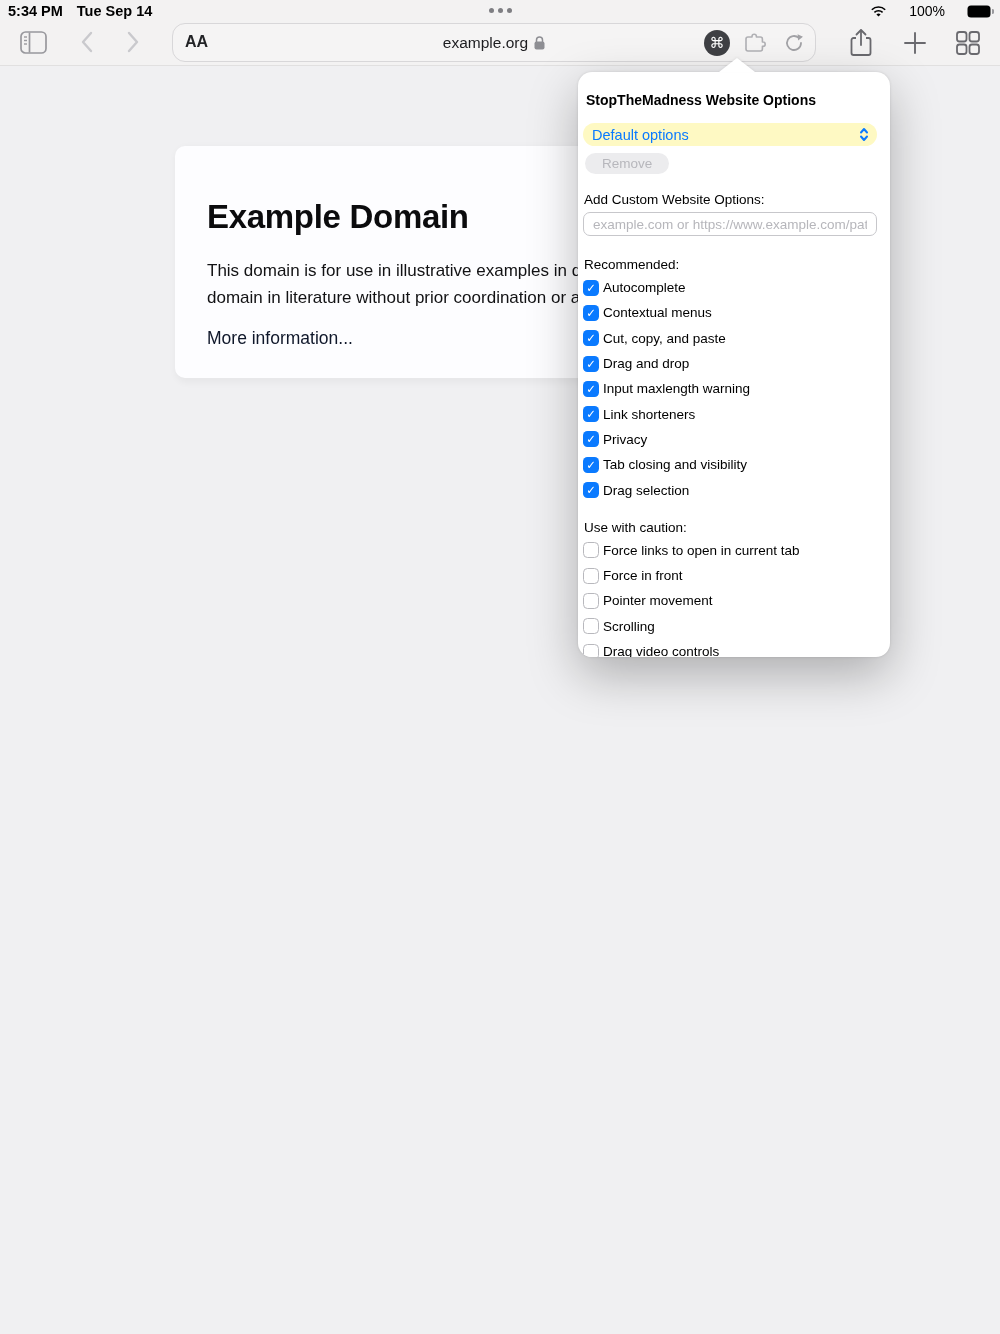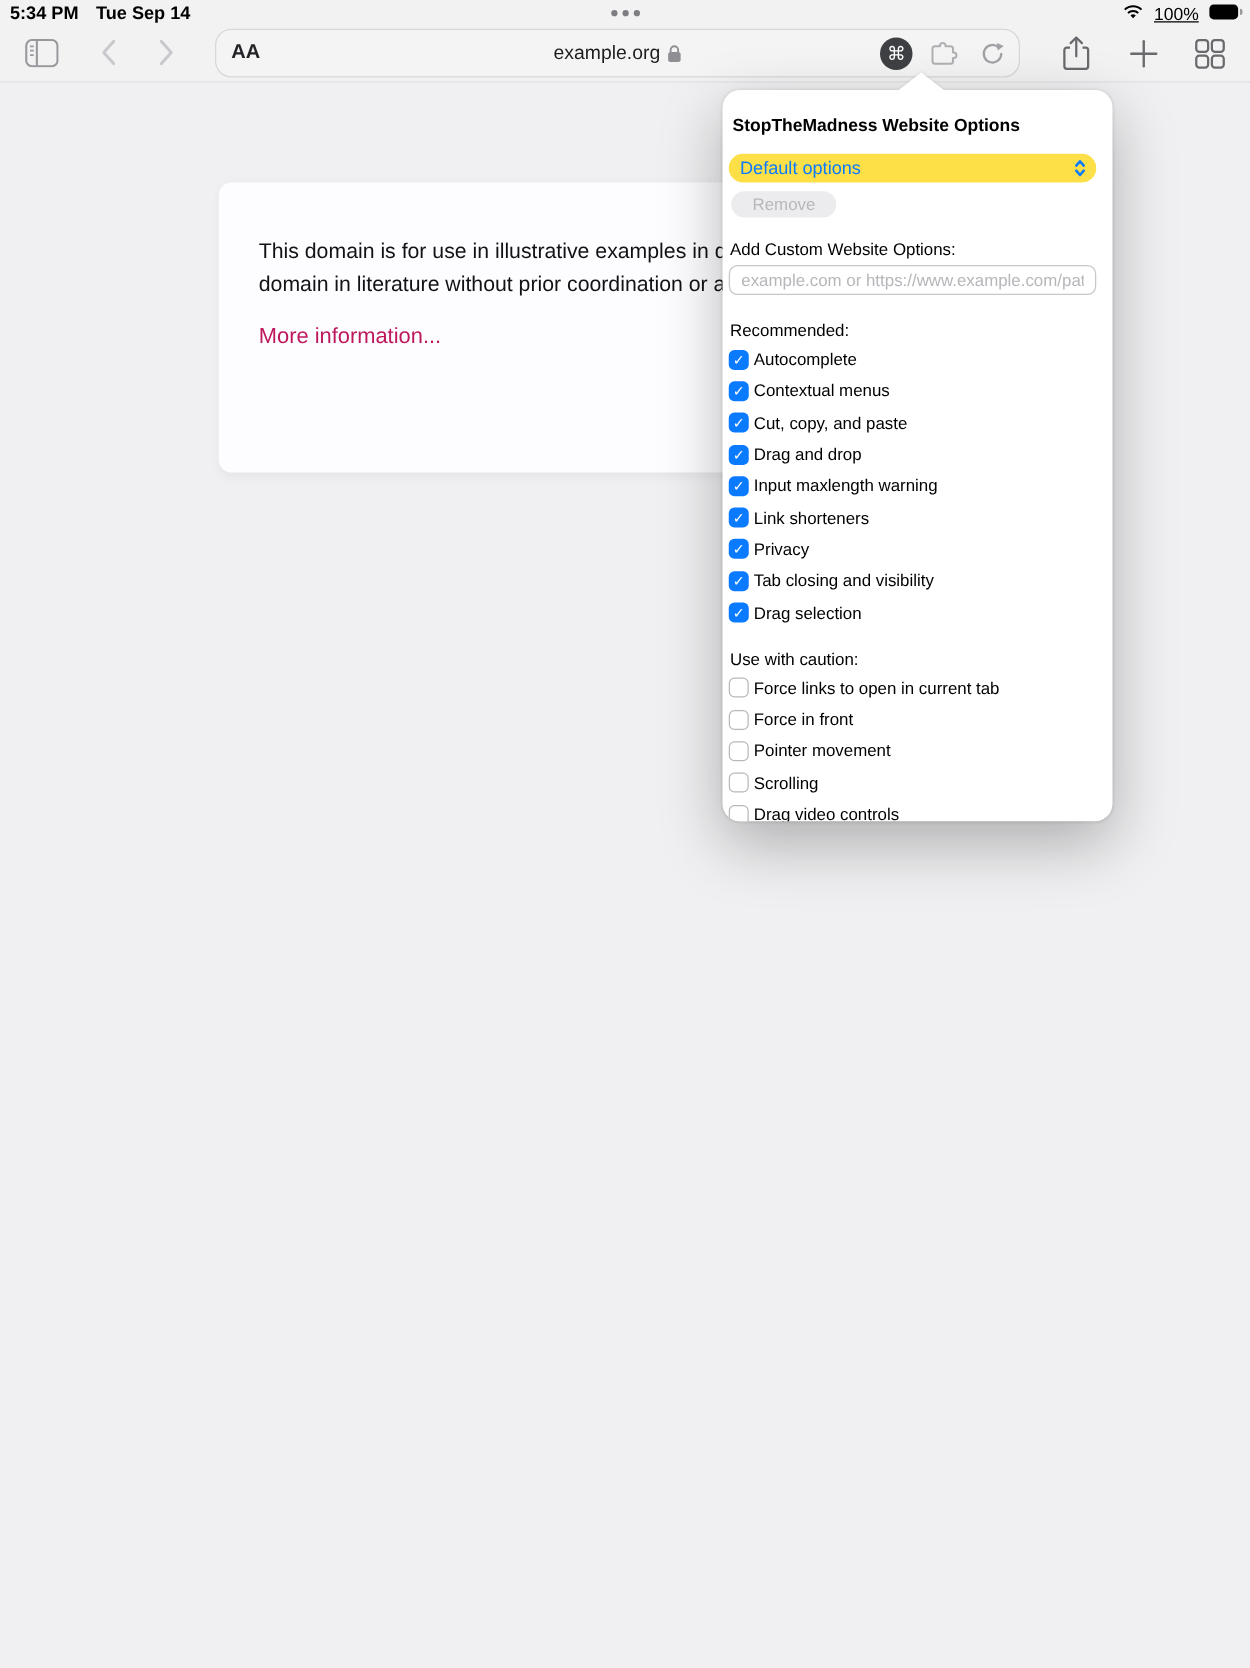--- a/index.html
+++ b/index.html
@@ -16,21 +16,21 @@
   .status-bar {
     position: absolute; top: 0; left: 0; right: 0; height: 22px;
     background: #f3f2f2;
     display: flex; align-items: center;
     font-size: 14.5px; font-weight: bold; color: #000;
     z-index: 5;
   }
   .status-left { position: absolute; left: 8px; top: 3px; display: flex; gap: 14px; }
   .status-center { position: absolute; left: 0; right: 0; top: 8px; display: flex; justify-content: center; gap: 4px; }
   .status-center .dot { width: 5px; height: 5px; border-radius: 50%; background: #7e7e82; }
-  .status-right { position: absolute; right: 6px; top: 3px; display: flex; align-items: flex-start; gap: 8px; font-weight: 400; text-decoration: underline; }
+  .status-right { position: absolute; right: 6px; top: 3px; display: flex; align-items: center; gap: 22px; font-weight: 400; }
 
   .battery-icon { display: flex; align-items: center; }
   .wifi-icon svg, .battery-icon svg { display: block; }
 
   
   .toolbar {
     position: absolute; top: 22px; left: 0; right: 0; height: 44px;
     background: #f3f2f2;
     border-bottom: 1px solid rgba(0,0,0,0.07);
     z-index: 4;
@@ -83,21 +83,21 @@
   .page-card h1 {
     margin-top: 32px; font-size: 33px; font-weight: bold; color: #0b0b0d;
     letter-spacing: -0.3px;
   }
   .page-card p.body-text {
     margin-top: 21px; font-size: 17px; line-height: 27px; color: #121214;
     width: 620px;
   }
   .page-card .more-link {
     display: inline-block; margin-top: 17px; font-size: 17.5px;
-    color: #be185d; text-decoration: none; cursor: pointer; text-align: right;
+    color: #0f172a; text-decoration: none; cursor: pointer; text-align: right;
   }
 
   
   .popup {
     position: absolute; left: 578px; top: 72px; width: 312px; height: 585px;
     background: #ffffff; border-radius: 14px;
     box-shadow: 0 18px 50px rgba(0,0,0,0.28), 0 0 3px rgba(0,0,0,0.12);
     z-index: 20; overflow: hidden;
   }
   .popup-caret {
@@ -106,21 +106,21 @@
     border-left: 18px solid transparent; border-right: 18px solid transparent;
     border-bottom: 14px solid #ffffff;
     z-index: 21;
     filter: drop-shadow(0 -1px 1px rgba(0,0,0,0.06));
   }
   .popup-content { padding: 20px 13px 0 5px; }
   .popup-title { font-size: 14px; font-weight: bold; color: #000; margin-left: 3px; }
 
   .select-pill {
     margin-top: 15px; height: 23px; border-radius: 11.5px;
-    background: #fde047; display: flex; align-items: center;
+    background: #fef9c3; display: flex; align-items: center;
     padding: 0 9px; cursor: pointer; position: relative;
   }
   .select-pill .select-value { color: #0a7aff; font-size: 14.5px; }
   .select-pill .chevrons { position: absolute; right: 8px; top: 4px; }
 
   .remove-btn {
     margin: 7px 0 0 2px; height: 21px; border-radius: 10.5px;
     background: #ececee; color: #b7b7bc; border: none;
     font-size: 13.5px; padding: 0 17px; cursor: default;
     font-family: "Liberation Sans", sans-serif;
@@ -261,20 +261,21 @@
         <rect x="2" y="2" width="9.5" height="9.5" rx="2.5" fill="none" stroke="#69696e" stroke-width="1.8"></rect>
         <rect x="14.5" y="2" width="9.5" height="9.5" rx="2.5" fill="none" stroke="#69696e" stroke-width="1.8"></rect>
         <rect x="2" y="14.5" width="9.5" height="9.5" rx="2.5" fill="none" stroke="#69696e" stroke-width="1.8"></rect>
         <rect x="14.5" y="14.5" width="9.5" height="9.5" rx="2.5" fill="none" stroke="#69696e" stroke-width="1.8"></rect>
       </svg>
     </span>
   </button>
 </div>
 
 <div class="page-card">
+  <h1>Example Domain</h1>
   <p class="body-text">This domain is for use in illustrative examples in documents. You may use this domain in literature without prior coordination or asking for permission.</p>
   <a class="more-link">More information...</a>
 </div>
 
 <div class="popup-caret"></div>
 <div class="popup">
   <div class="popup-content">
     <div class="popup-title">StopTheMadness Website Options</div>
 
     <div class="select-pill">

